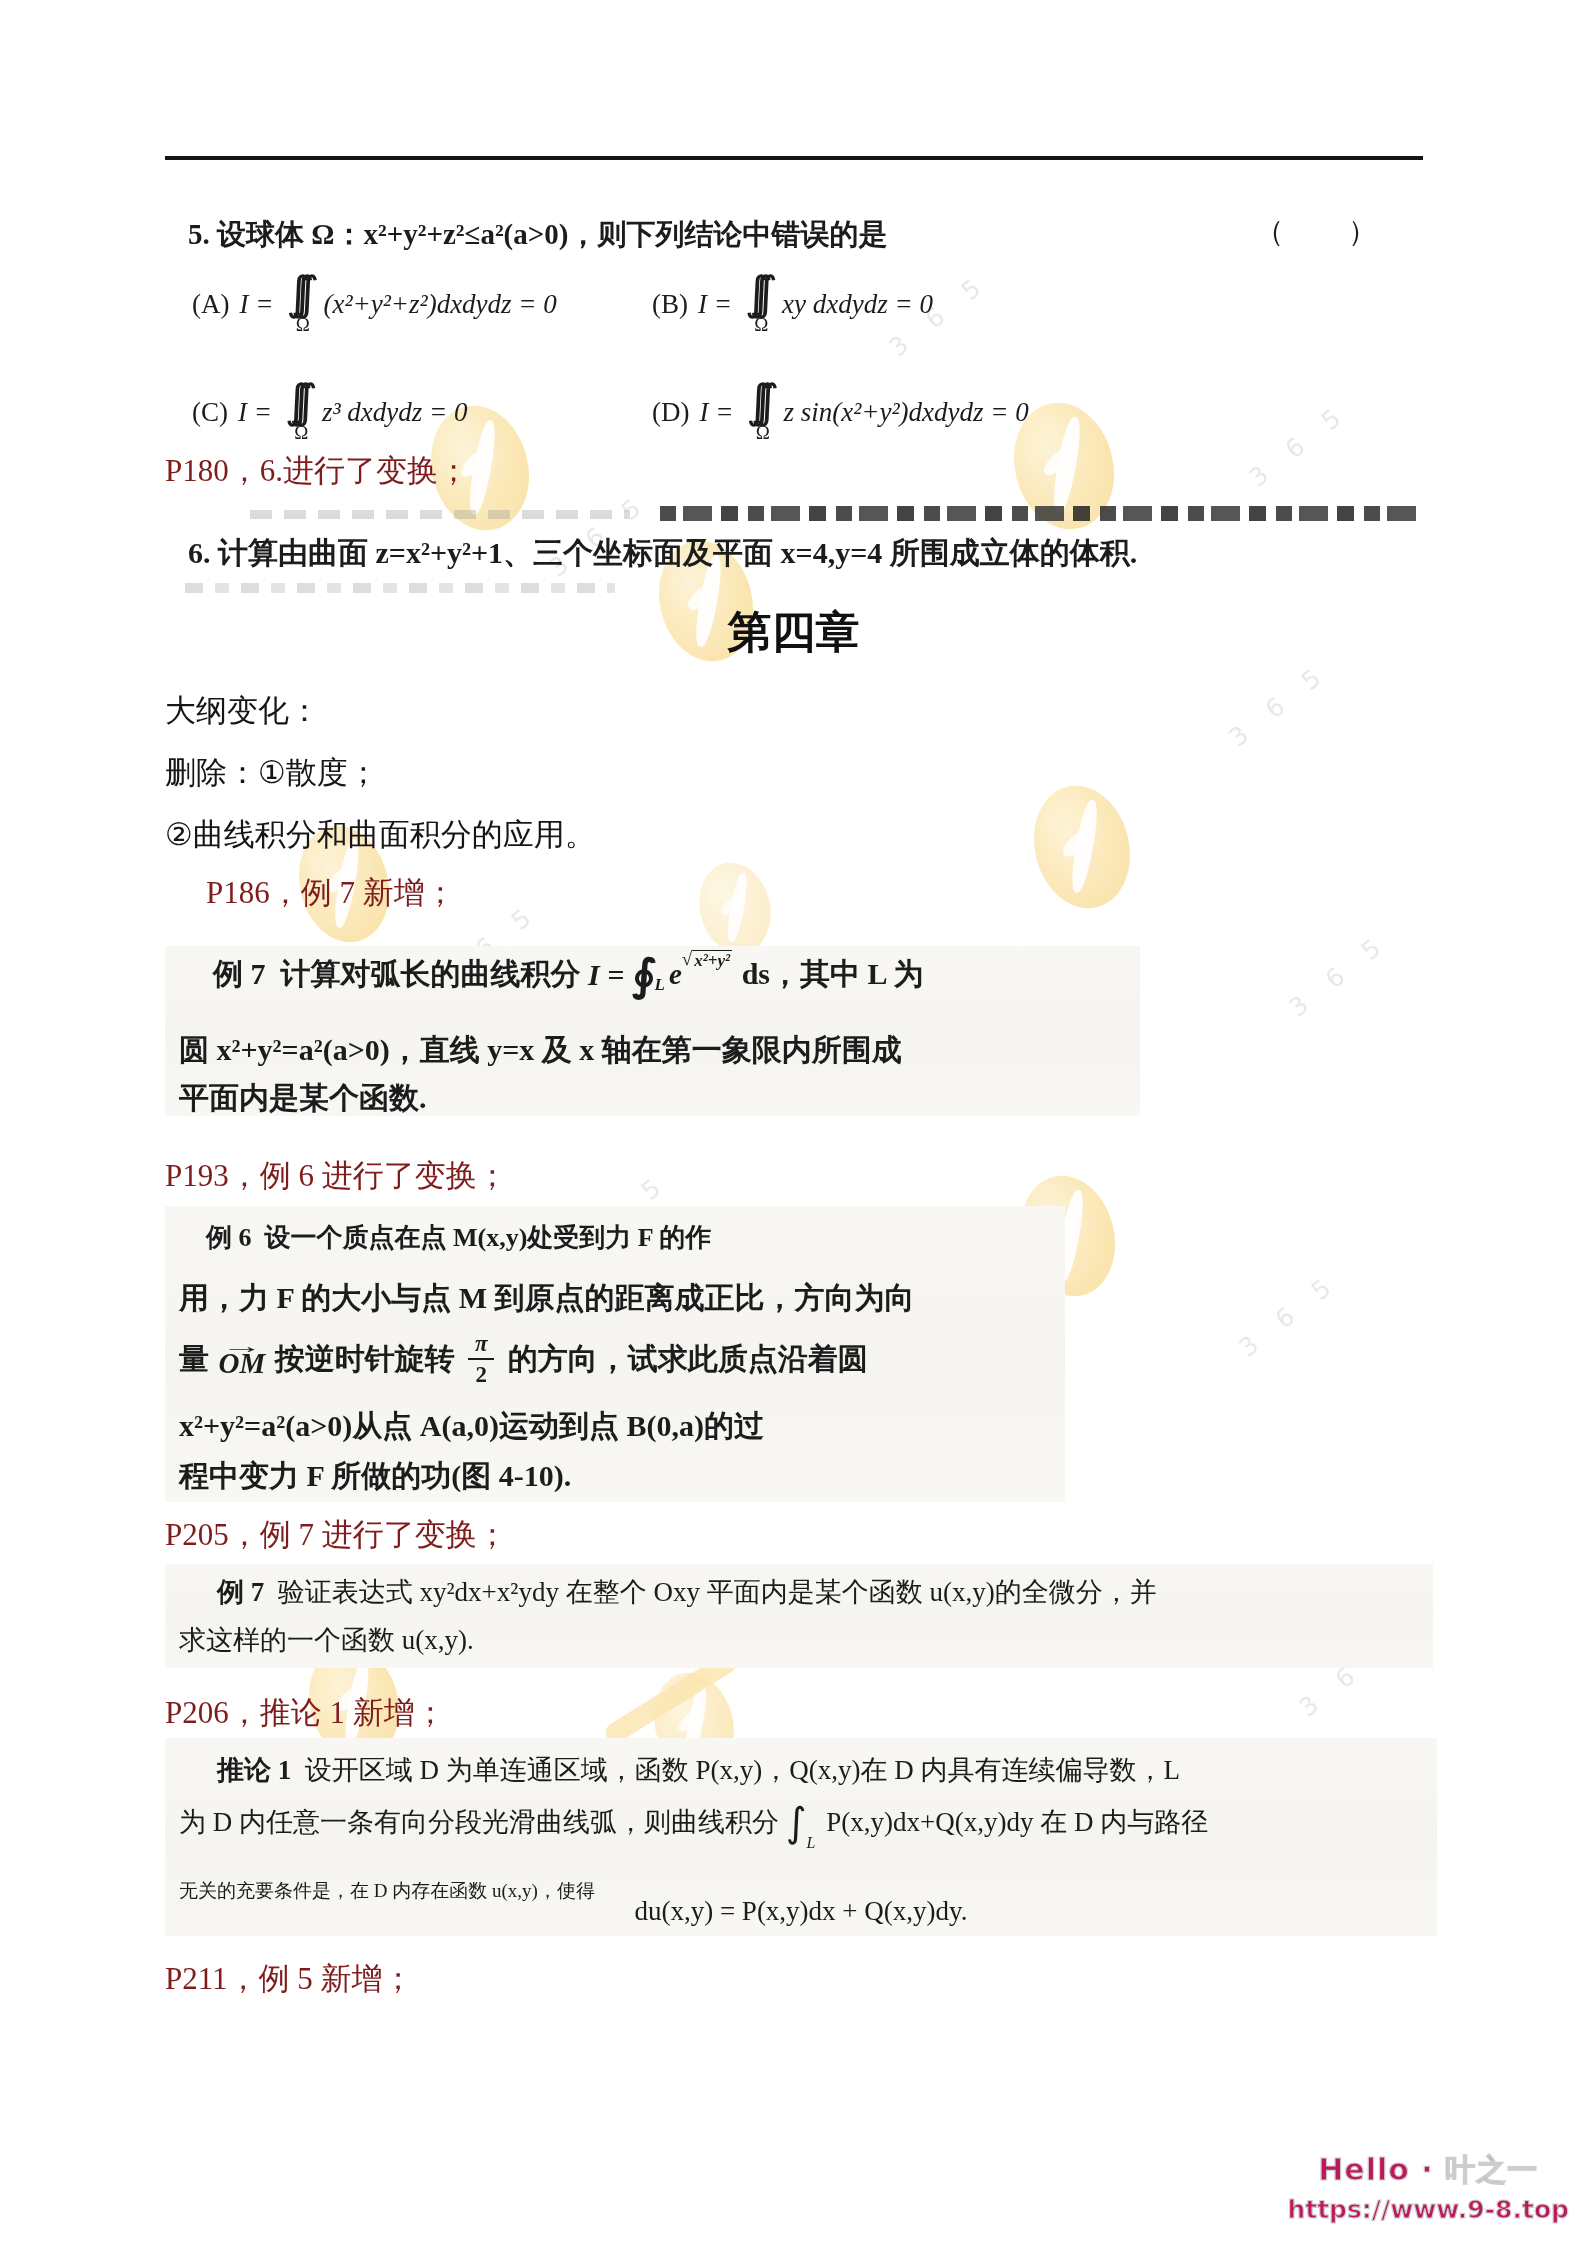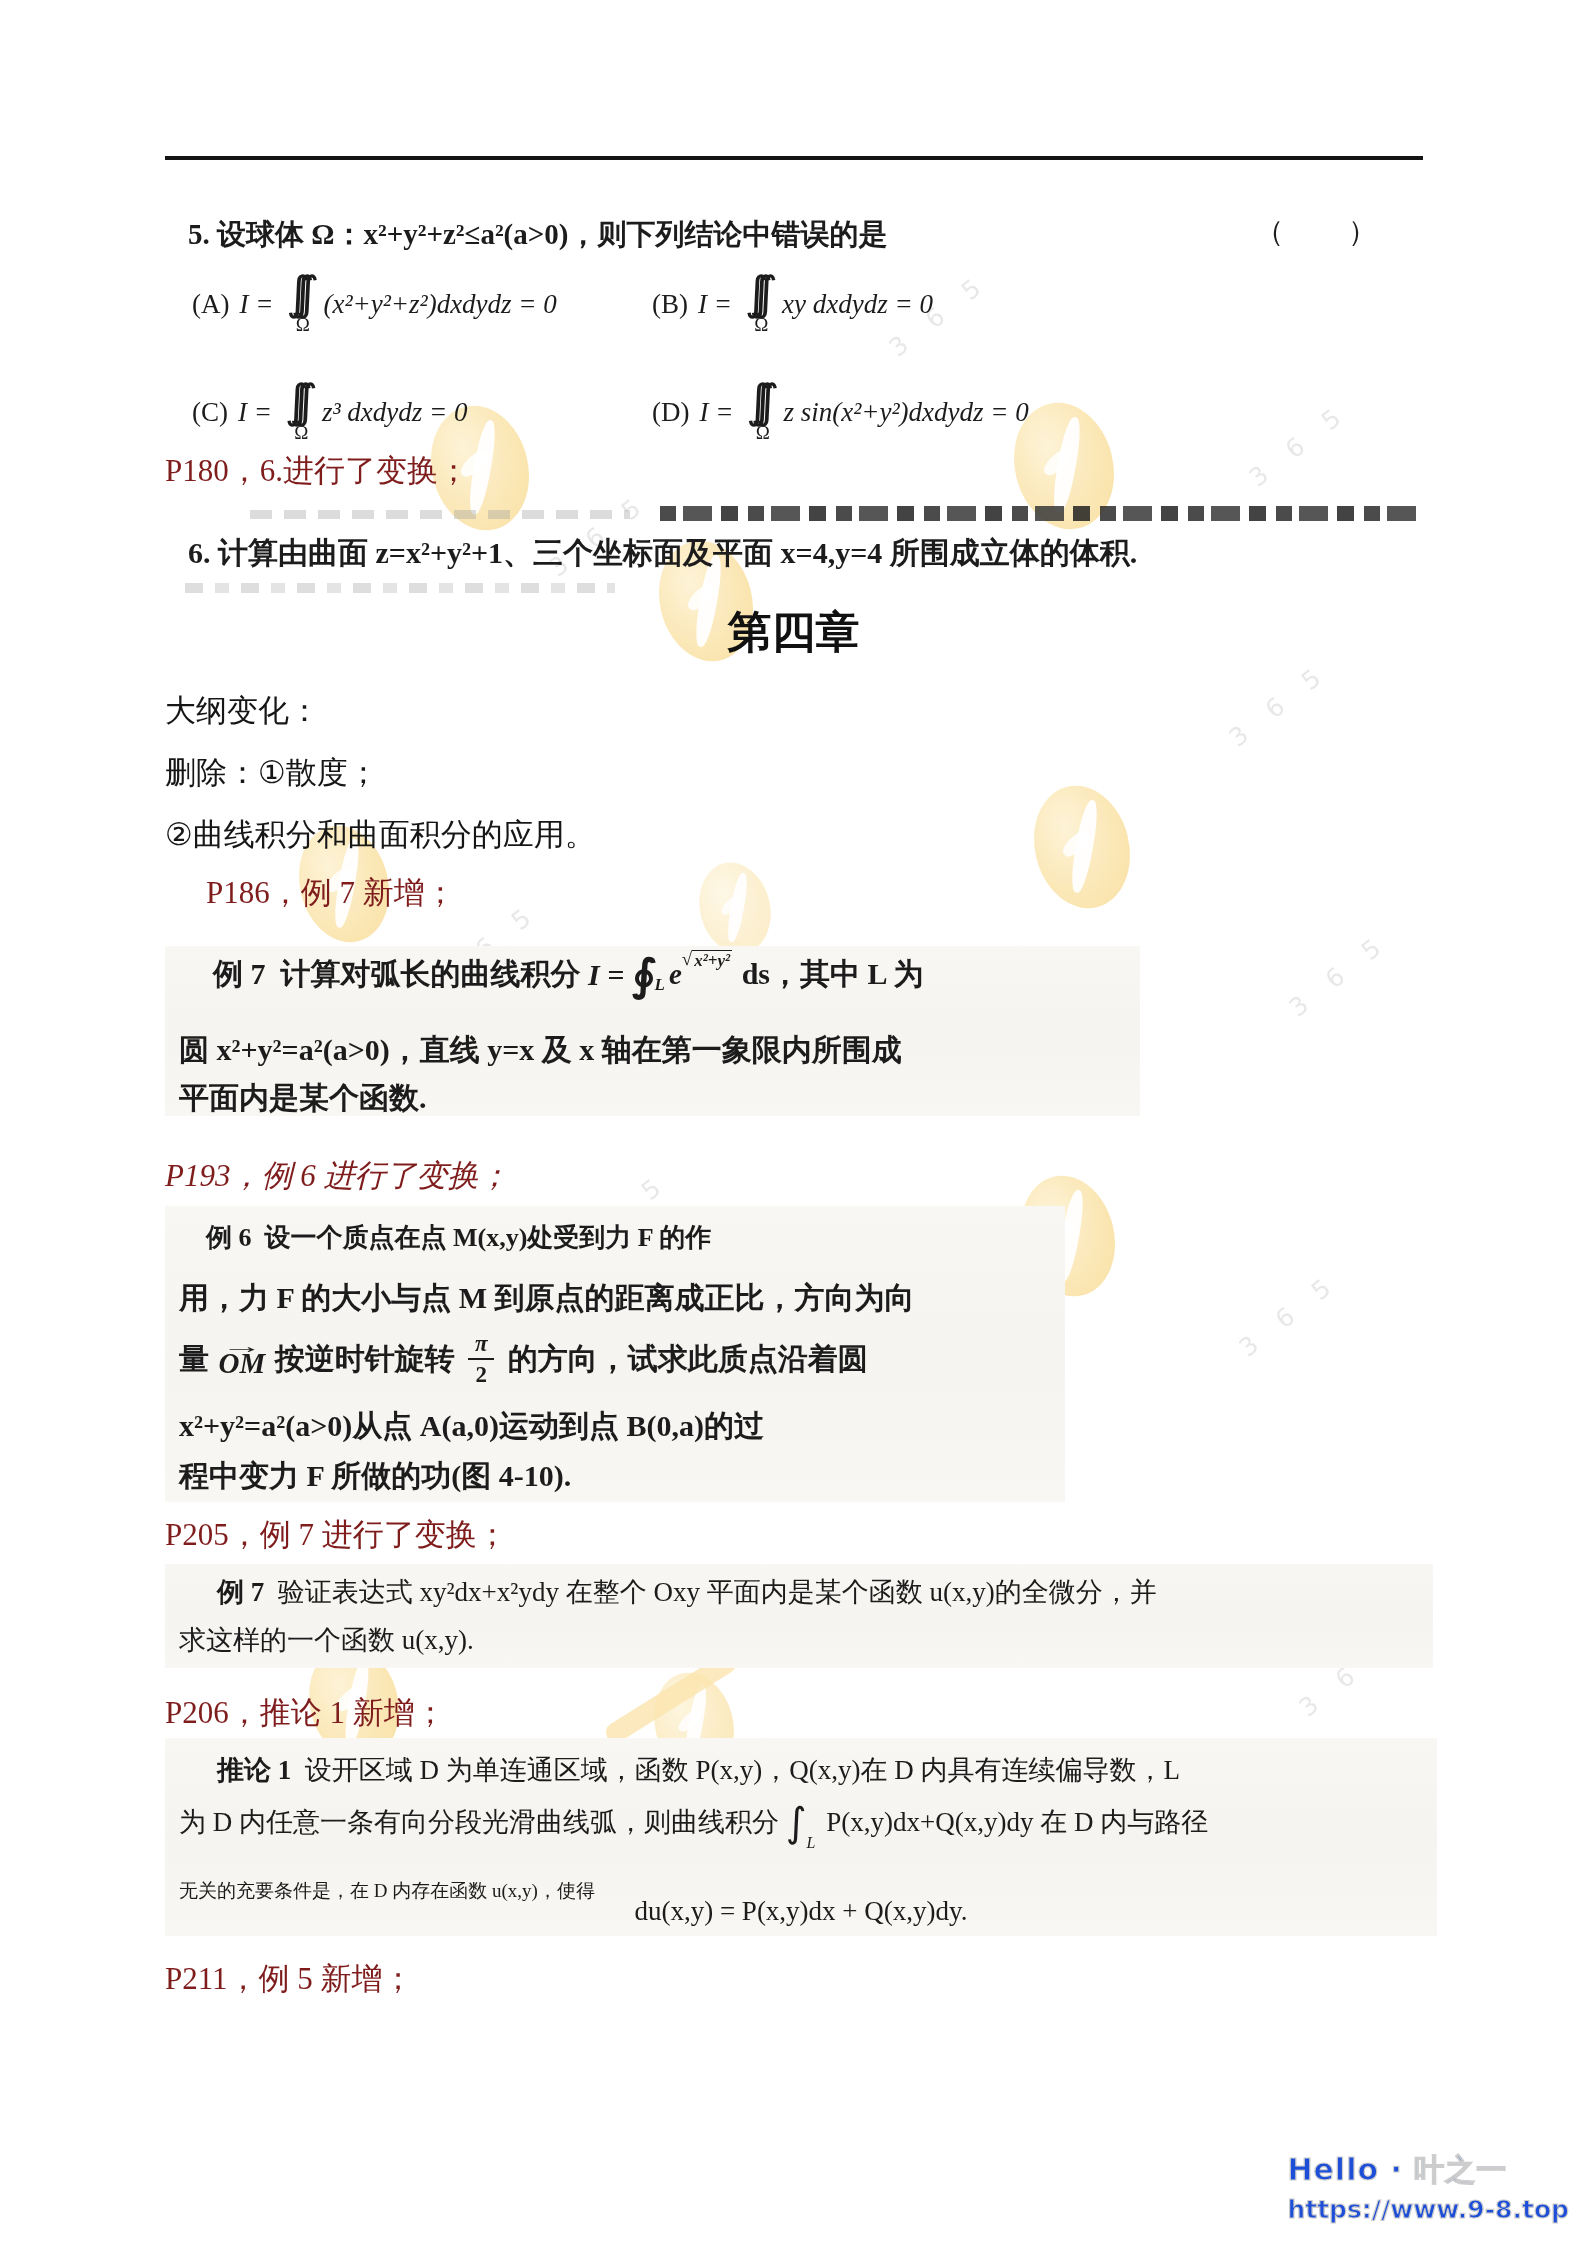--- a/index.html
+++ b/index.html
@@ -59,23 +59,23 @@
   .frac{display:inline-flex;flex-direction:column;align-items:center;margin:0 6px;line-height:1;}
   .frac .num{font-size:23px;font-style:italic;}
   .frac .bar{width:26px;height:2px;background:#1c1c1c;margin:3px 0;}
   .frac .den{font-size:23px;}
   .vec{display:inline-flex;flex-direction:column;align-items:center;line-height:1;margin:0 2px;}
   .vec .arrow{font-size:20px;transform:scaleX(2.1);line-height:.5;margin-bottom:-2px;}
   .vec .base{font-style:italic;font-size:29px;font-weight:bold;}
   .lint{font-family:"DejaVu Sans","Liberation Sans",sans-serif;font-size:40px;line-height:.9;font-style:normal;}
   .lint-sub{font-size:16px;font-style:italic;align-self:flex-end;margin:0 4px 0 0;}
   
-  .footer{position:absolute;right:18px;top:2150px;text-align:left;
+  .footer{position:absolute;right:18px;top:2150px;text-align:center;
     font-family:"DejaVu Sans","Liberation Sans",sans-serif;font-weight:bold;
-    color:#1d4ed8;-webkit-text-stroke:1.2px #cdcdcd;}
+    color:#be185d;-webkit-text-stroke:1.2px #cdcdcd;}
   .footer .brand{font-size:30px;letter-spacing:1px;}
   .footer .url{font-size:25px;margin-top:4px;}
 </style>
 </head>
 <body>
 
 <div class="blob" style="left:432px;top:405px;width:96px;height:126px;"></div>
 <div class="blob" style="left:1015px;top:402px;width:98px;height:128px;"></div>
 <div class="blob" style="left:660px;top:540px;width:92px;height:122px;"></div>
 <div class="blob" style="left:300px;top:825px;width:88px;height:118px;"></div>
@@ -156,21 +156,21 @@
 <div class="note" style="top:872px;margin-left:41px;">P186，例 7 新增；</div>
 
 <div class="scanblock" style="left:165px;top:946px;width:975px;height:170px;">
   <div class="mline" style="position:absolute;left:48px;top:8px;font-size:30px;font-weight:bold;">
     <span>例 7</span><span>  计算对弧长的曲线积分 </span><span class="it">I = </span><span class="oint">∮</span><span class="oint-sub">L</span><span class="esup"><span class="base">e</span><span class="rad">√</span><span class="radicand">x²+y²</span></span><span> ds，其中 L 为</span>
   </div>
   <div class="scanline bold" style="left:14px;top:84px;font-size:30px;">圆 x²+y²=a²(a&gt;0)，直线 y=x 及 x 轴在第一象限内所围成</div>
   <div class="scanline bold" style="left:14px;top:132px;font-size:30px;">平面内是某个函数.</div>
 </div>
 
-<div class="note" style="top:1155px;font-style:italic;">P193，例 6 进行了变换；</div>
+<div class="note" style="top:1155px;">P193，例 6 进行了变换；</div>
 
 <div class="scanblock" style="left:165px;top:1206px;width:900px;height:296px;">
   <div class="scanline bold" style="left:41px;top:14px;font-size:26px;"><span>例 6</span><span>  设一个质点在点 M(x,y)处受到力 F 的作</span></div>
   <div class="scanline bold" style="left:14px;top:72px;font-size:30px;">用，力 F 的大小与点 M 到原点的距离成正比，方向为向</div>
   <div class="mline" style="position:absolute;left:14px;top:118px;height:70px;font-size:30px;font-weight:bold;">
     <span>量 </span><span class="vec"><span class="arrow">→</span><span class="base">OM</span></span><span> 按逆时针旋转 </span><span class="frac"><span class="num">π</span><span class="bar"></span><span class="den">2</span></span><span> 的方向，试求此质点沿着圆</span>
   </div>
   <div class="scanline bold" style="left:14px;top:200px;font-size:30px;">x²+y²=a²(a&gt;0)从点 A(a,0)运动到点 B(0,a)的过</div>
   <div class="scanline bold" style="left:14px;top:250px;font-size:30px;">程中变力 F 所做的功(图 4-10).</div>
 </div>

